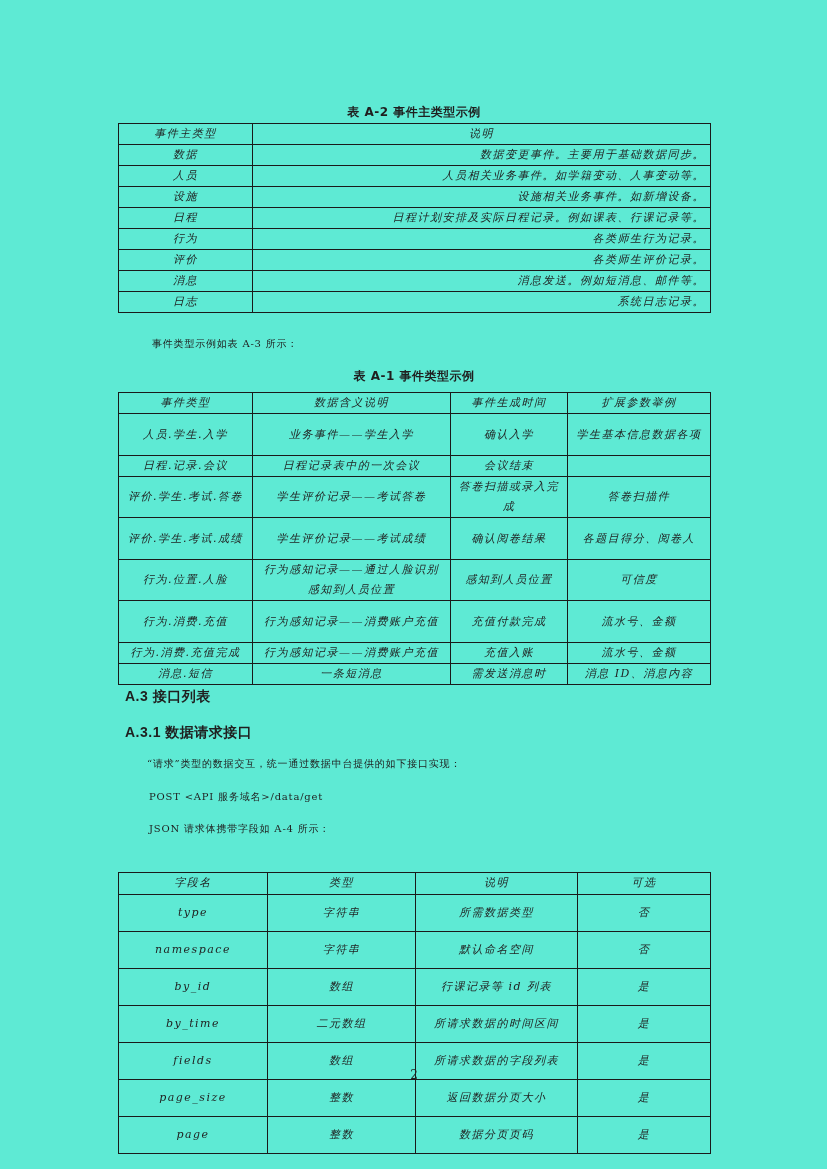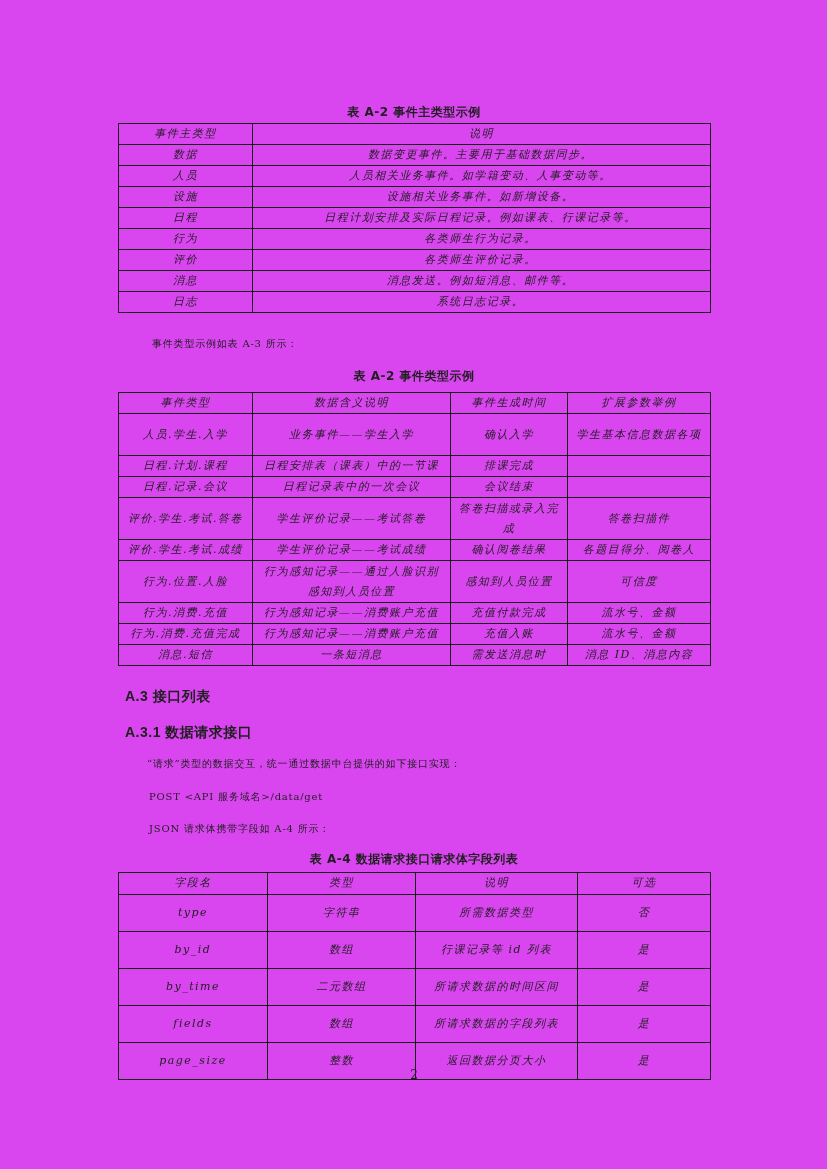--- a/index.html
+++ b/index.html
@@ -1,19 +1,19 @@
 <!DOCTYPE html>
 <html><head>
 <meta charset="utf-8">
 <style>
   html,body{margin:0;padding:0;background:#888;}
   #page{
     position:relative;
     width:827px;height:1169px;
-    background:#d946ef;
+    background:#5eead4;
     font-family:"DejaVu Serif","Liberation Serif",serif;
     color:#1f1f1f;
     overflow:hidden;
   }
   .caption{
     position:absolute;left:118px;width:592px;
     text-align:center;
     font-family:"DejaVu Sans","Liberation Sans",sans-serif;
     font-weight:bold;font-size:12px;line-height:14px;
     letter-spacing:0.5px;
@@ -30,21 +30,21 @@
     padding:0 5px;
     font-weight:normal;
     line-height:20px;
     letter-spacing:1.5px;
     overflow:hidden;
     word-break:break-all;
   }
   #table-a2{top:123px;}
   #table-a2 thead tr{height:21px;}
   #table-a2 tbody tr{height:21px;}
-  #table-a2 tbody td:nth-child(2){text-align:center;padding-left:3px;}
+  #table-a2 tbody td:nth-child(2){text-align:right;padding-left:3px;}
 
   #table-a3{top:392px;}
   #table-a3 thead tr{height:19px;}
   #table-a3 tbody tr{height:21px;}
   #table-a3 tbody tr:nth-child(1){height:42px;}
   #table-a3 tbody tr:nth-child(4){height:42px;}
   #table-a3 tbody tr:nth-child(6){height:42px;}
 
   #table-a4{top:872px;}
   #table-a4 thead tr{height:21.5px;}
@@ -126,21 +126,21 @@
         </tr>
         <tr>
           <td>日志</td>
           <td>系统日志记录。</td>
         </tr>
       </tbody>
   </table>
 
   <div id="para-a3-intro" class="para">事件类型示例如表 A-3 所示：</div>
 
-  <div id="caption-a3" class="caption">表 A-2 事件类型示例</div>
+  <div id="caption-a3" class="caption">表 A-1 事件类型示例</div>
 
   <table id="table-a3" class="doc">
     <colgroup>
       <col style="width:134px">
         <col style="width:198px">
       <col style="width:117px">
         <col style="width:143px">
     </colgroup>
     <thead>
         <tr>
@@ -151,26 +151,20 @@
         </tr>
       </thead>
     <tbody>
         <tr>
           <td>人员.学生.入学</td>
           <td>业务事件——学生入学</td>
           <td>确认入学</td>
           <td>学生基本信息数据各项</td>
         </tr>
         <tr>
-          <td>日程.计划.课程</td>
-          <td>日程安排表（课表）中的一节课</td>
-          <td>排课完成</td>
-          <td></td>
-        </tr>
-        <tr>
           <td>日程.记录.会议</td>
           <td>日程记录表中的一次会议</td>
           <td>会议结束</td>
           <td></td>
         </tr>
         <tr>
           <td>评价.学生.考试.答卷</td>
           <td>学生评价记录——考试答卷</td>
           <td>答卷扫描或录入完成</td>
           <td>答卷扫描件</td>
@@ -211,21 +205,20 @@
   <div id="heading-a3" class="heading">A.3 接口列表</div>
 
   <div id="heading-a31" class="heading">A.3.1 数据请求接口</div>
 
   <div id="para-request" class="para">“请求”类型的数据交互，统一通过数据中台提供的如下接口实现：</div>
 
   <div id="para-post" class="para">POST &lt;API 服务域名&gt;/data/get</div>
 
   <div id="para-json" class="para">JSON 请求体携带字段如 A-4 所示：</div>
 
-  <div id="caption-a4" class="caption">表 A-4 数据请求接口请求体字段列表</div>
 
   <table id="table-a4" class="doc">
     <colgroup>
       <col style="width:149px">
         <col style="width:148px">
       <col style="width:162px">
         <col style="width:133px">
     </colgroup>
     <thead>
         <tr>
@@ -236,20 +229,26 @@
         </tr>
       </thead>
     <tbody>
         <tr>
           <td>type</td>
           <td>字符串</td>
           <td>所需数据类型</td>
           <td>否</td>
         </tr>
         <tr>
+          <td>namespace</td>
+          <td>字符串</td>
+          <td>默认命名空间</td>
+          <td>否</td>
+        </tr>
+        <tr>
           <td>by_id</td>
           <td>数组</td>
           <td>行课记录等 id 列表</td>
           <td>是</td>
         </tr>
         <tr>
           <td>by_time</td>
           <td>二元数组</td>
           <td>所请求数据的时间区间</td>
           <td>是</td>
@@ -259,18 +258,24 @@
           <td>数组</td>
           <td>所请求数据的字段列表</td>
           <td>是</td>
         </tr>
         <tr>
           <td>page_size</td>
           <td>整数</td>
           <td>返回数据分页大小</td>
           <td>是</td>
         </tr>
+        <tr>
+          <td>page</td>
+          <td>整数</td>
+          <td>数据分页页码</td>
+          <td>是</td>
+        </tr>
       </tbody>
   </table>
 
   <div id="page-number">2</div>
 
 </div>
 
 </body></html>

